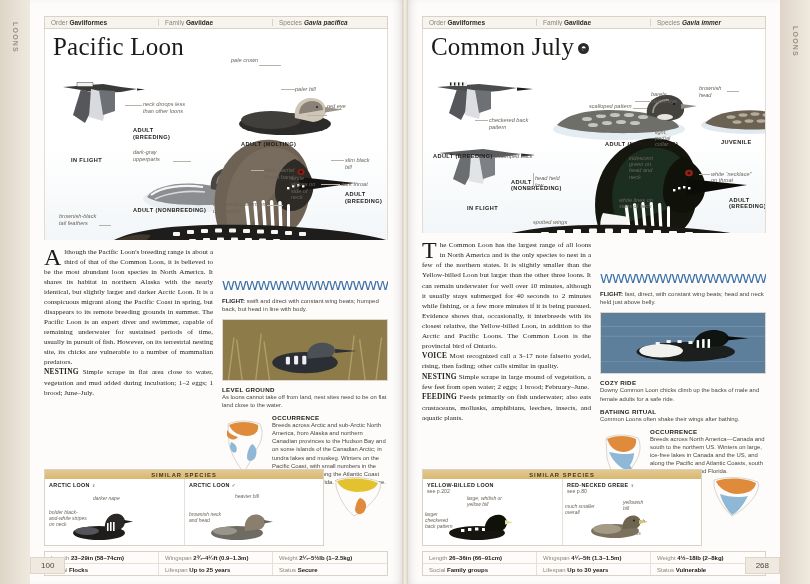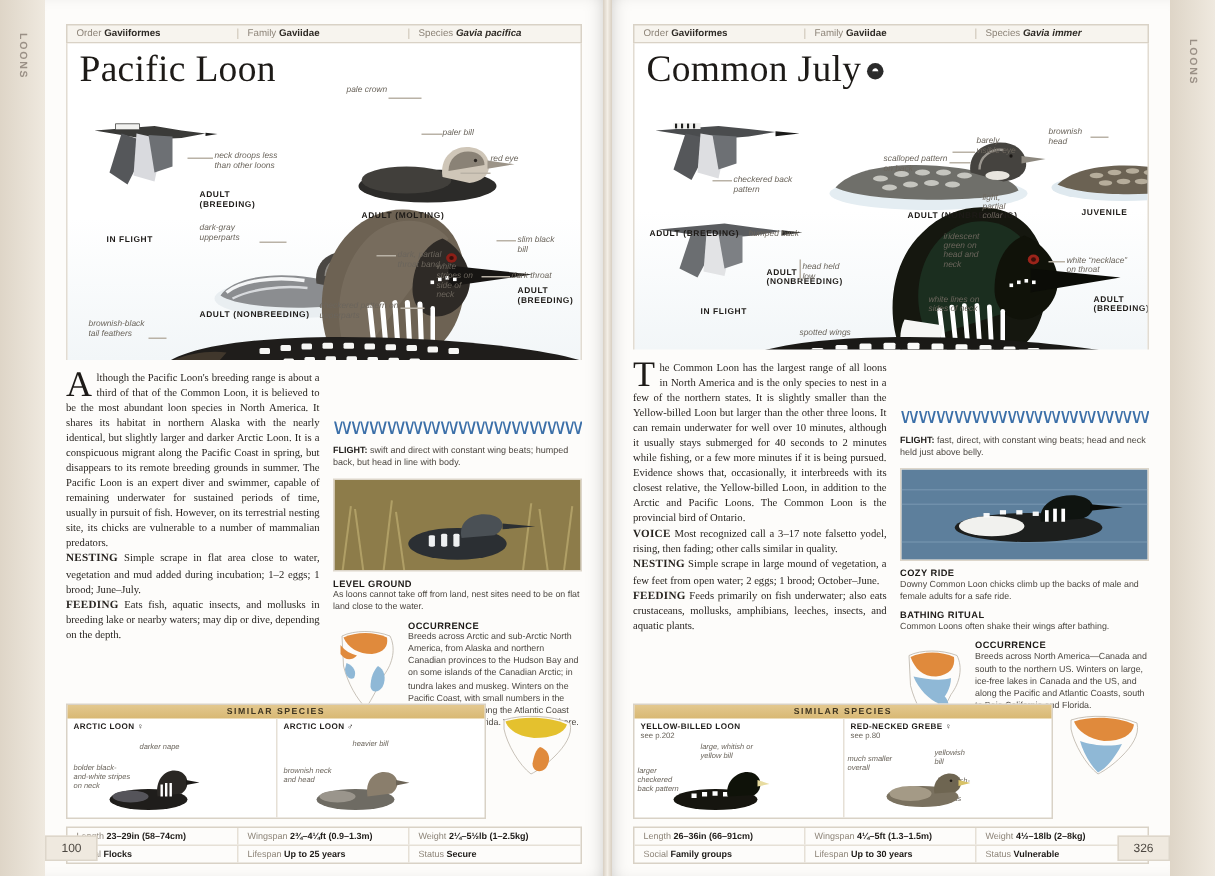--- a/index.html
+++ b/index.html
@@ -272,24 +272,20 @@
 
     <div class="cols">
       <div class="maincol">
         <p>
           <span class="dropcap">A</span><span>lthough the Pacific Loon's breeding range is about a third of that of the Common Loon, it is believed to be the most abundant loon species in North America. It shares its habitat in northern Alaska with the nearly identical, but slightly larger and darker Arctic Loon. It is a conspicuous migrant along the Pacific Coast in spring, but disappears to its remote breeding grounds in summer. The Pacific Loon is an expert diver and swimmer, capable of remaining underwater for sustained periods of time, usually in pursuit of fish. However, on its terrestrial nesting site, its chicks are vulnerable to a number of mammalian predators.</span>
         </p>
         <p>
           <span class="k">NESTING</span>
           <span>Simple scrape in flat area close to water, vegetation and mud added during incubation; 1–2 eggs; 1 brood; June–July.</span>
         </p>
-        <p>
-          <span class="k">FEEDING</span>
-          <span>Eats fish, aquatic insects, and mollusks in breeding lake or nearby waters; may dip or dive, depending on the depth.</span>
-        </p>
       </div>
 
       <div class="sidecol">
         <div class="flightwave">WWWWWWWWWWWWWW</div>
         <div class="ftxt">
           <b>FLIGHT:</b>
           <span>swift and direct with constant wing beats; humped back, but head in line with body.</span>
         </div>
 
         <div class="photo ph-grass">
@@ -586,21 +582,21 @@
       <div class="maincol">
         <p>
           <span class="dropcap">T</span><span>he Common Loon has the largest range of all loons in North America and is the only species to nest in a few of the northern states. It is slightly smaller than the Yellow-billed Loon but larger than the other three loons. It can remain underwater for well over 10 minutes, although it usually stays submerged for 40 seconds to 2 minutes while fishing, or a few more minutes if it is being pursued. Evidence shows that, occasionally, it interbreeds with its closest relative, the Yellow-billed Loon, in addition to the Arctic and Pacific Loons. The Common Loon is the provincial bird of Ontario.</span>
         </p>
         <p>
           <span class="k">VOICE</span>
           <span>Most recognized call a 3–17 note falsetto yodel, rising, then fading; other calls similar in quality.</span>
         </p>
         <p>
           <span class="k">NESTING</span>
-          <span>Simple scrape in large mound of vegetation, a few feet from open water; 2 eggs; 1 brood; October–June.</span>
+          <span>Simple scrape in large mound of vegetation, a few feet from open water; 2 eggs; 1 brood; February–June.</span>
         </p>
         <p>
           <span class="k">FEEDING</span>
           <span>Feeds primarily on fish underwater; also eats crustaceans, mollusks, amphibians, leeches, insects, and aquatic plants.</span>
         </p>
       </div>
 
       <div class="sidecol">
         <div class="flightwave">WWWWWWWWWWWWWW</div>
         <div class="ftxt">
@@ -708,20 +704,20 @@
         <div class="c"><span>Wingspan</span> <b>4¼–5ft (1.3–1.5m)</b></div>
         <div class="c"><span>Weight</span> <b>4½–18lb (2–8kg)</b></div>
       </div>
       <div class="row">
         <div class="c"><span>Social</span> <b>Family groups</b></div>
         <div class="c"><span>Lifespan</span> <b>Up to 30 years</b></div>
         <div class="c"><span>Status</span> <b>Vulnerable</b></div>
       </div>
     </div>
 
-    <div class="folio r">326</div>
+    <div class="folio r">268</div>
   </div>
 
   <div class="edge-tab right">
     <span class="vtext">LOONS</span>
   </div>
 
 </div>
 
 </body></html>

